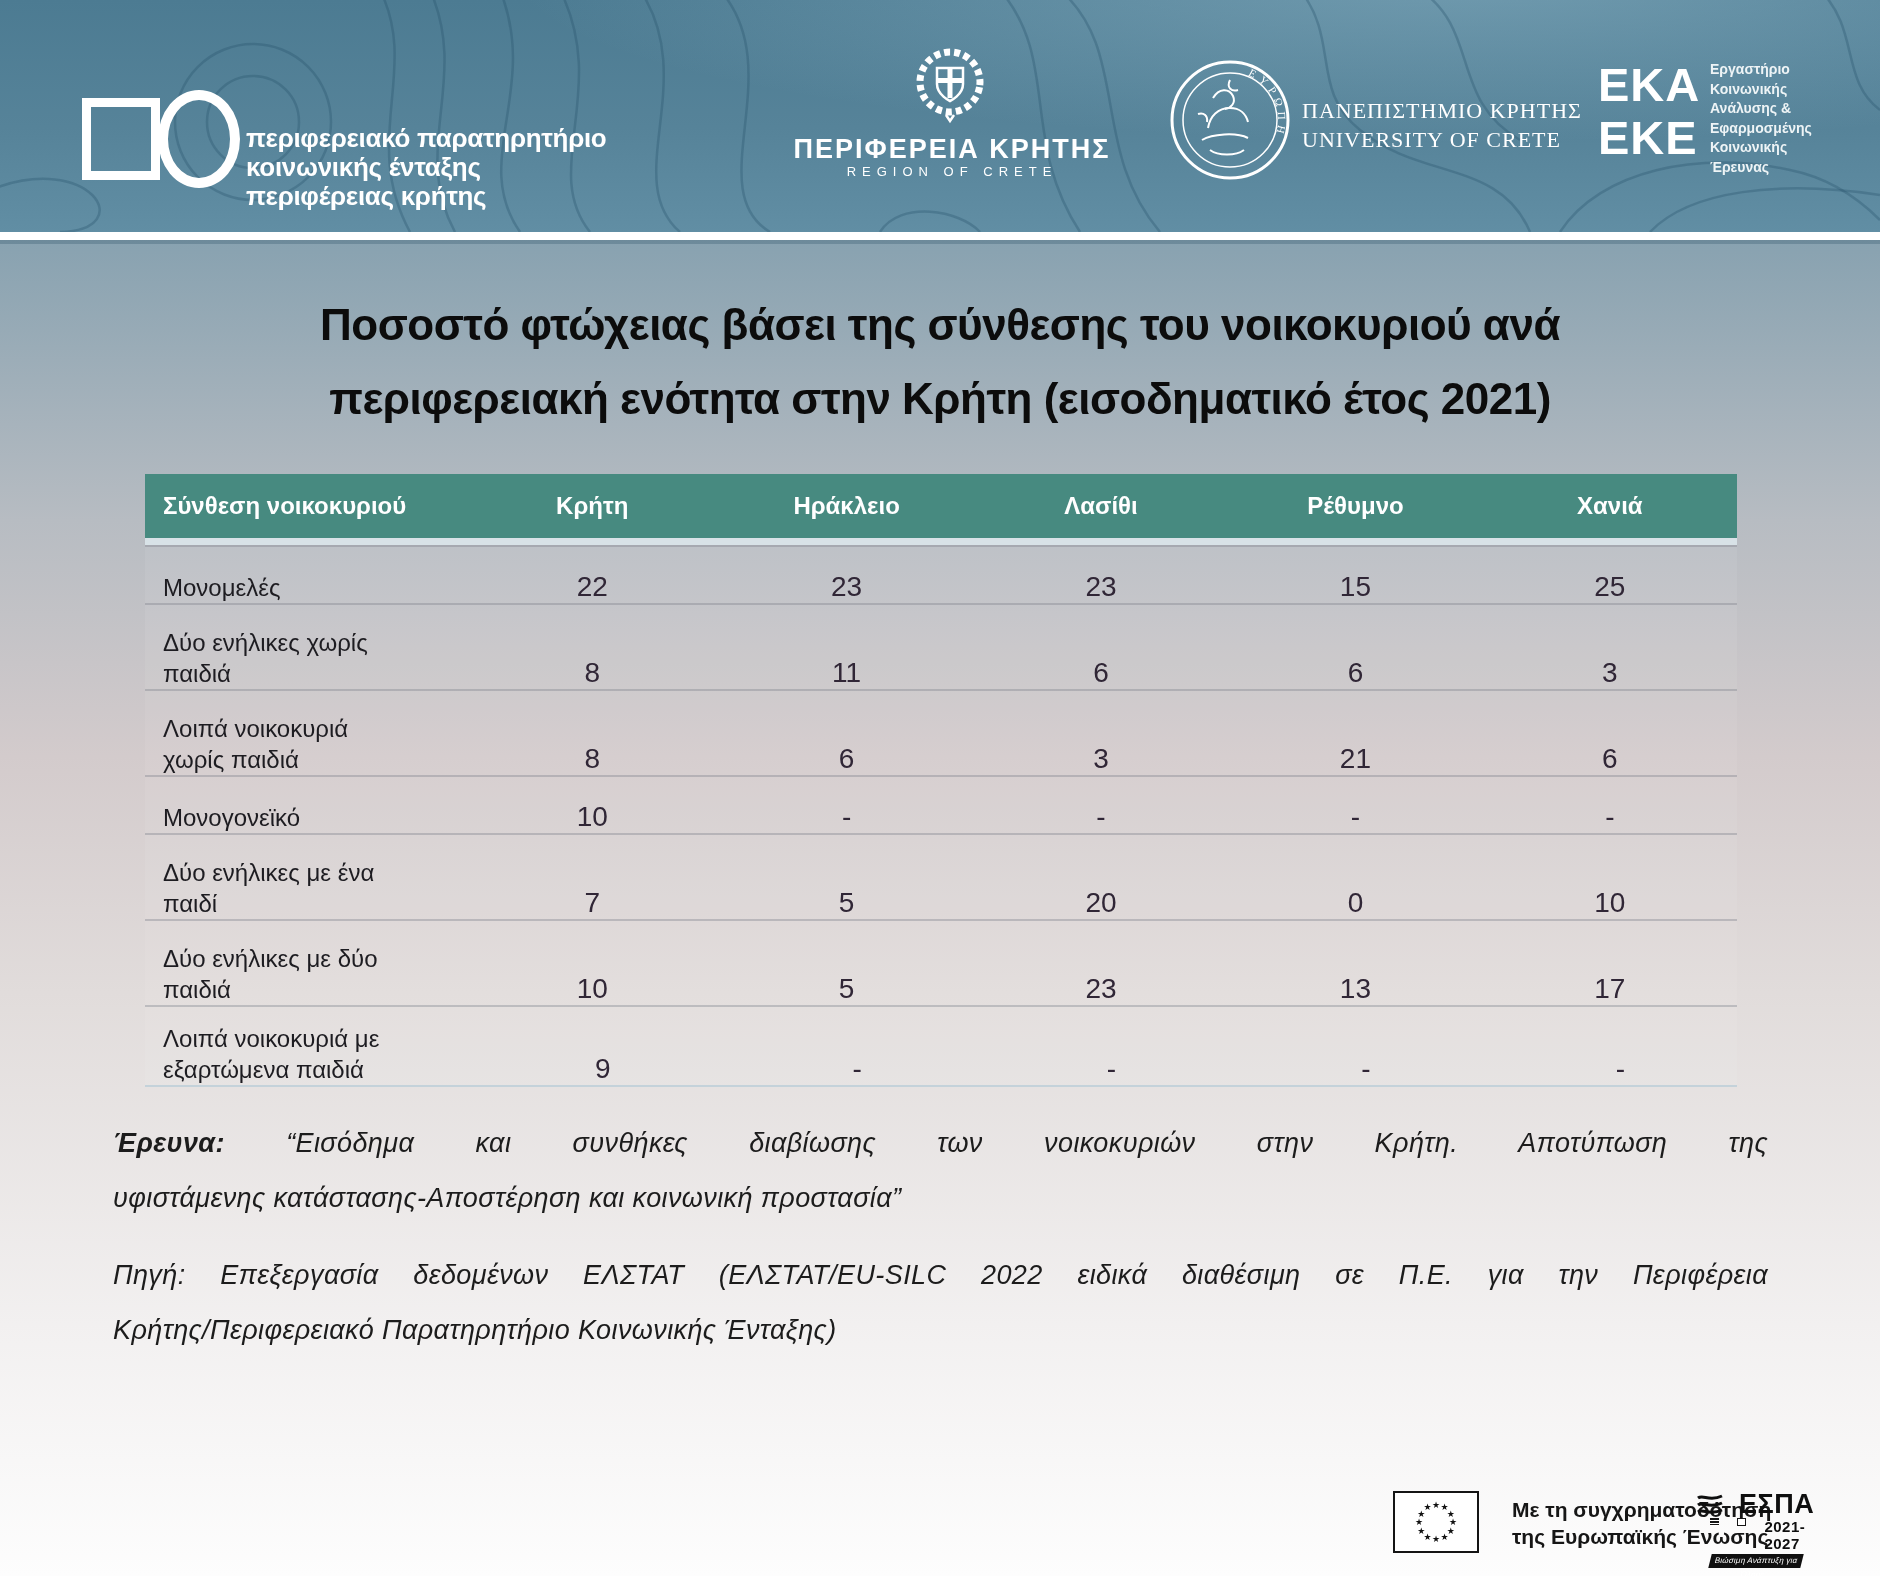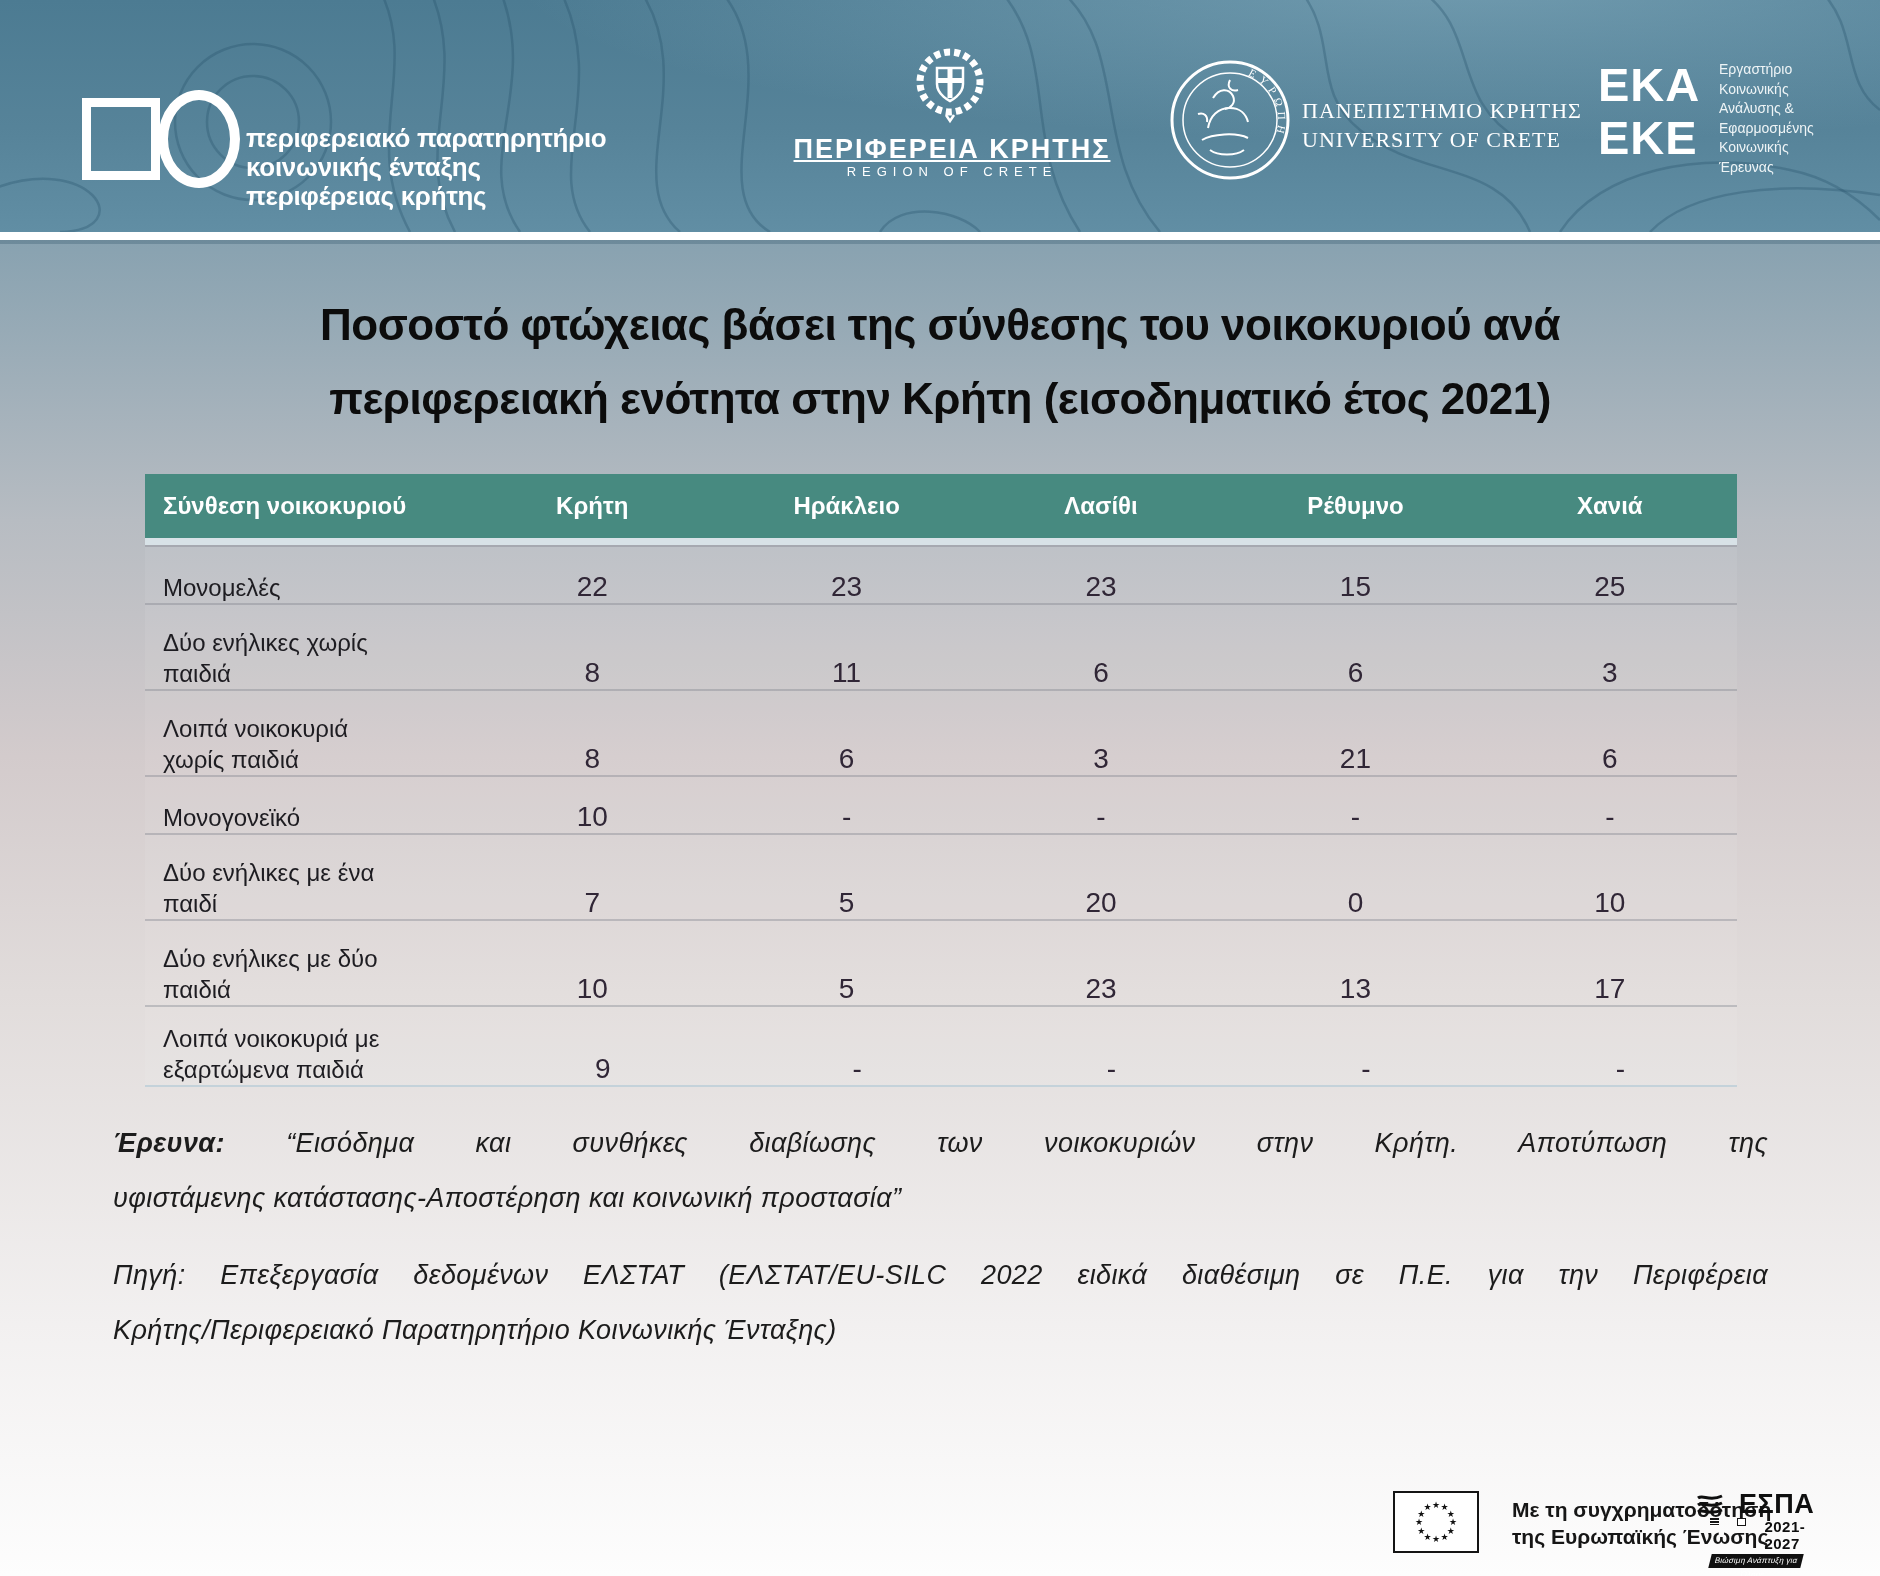--- a/index.html
+++ b/index.html
@@ -21,30 +21,30 @@
   .divider{position:absolute;left:0;top:232px;width:1880px;height:8px;background:#ffffff;}
   .body-edge{position:absolute;left:0;top:240px;width:1880px;height:4px;background:rgba(60,95,115,.35);}
 
   
   .obs-square{position:absolute;left:82px;top:98px;width:60px;height:64px;border:9px solid #fff;}
   .obs-ellipse{position:absolute;left:158px;top:90px;width:62px;height:78px;border:10px solid #fff;border-radius:50%;}
   .obs-text{position:absolute;left:246px;top:88px;color:#fff;font-weight:bold;font-size:26px;line-height:29px;letter-spacing:-0.3px;margin-top:36px;}
 
   
   .region-emblem{position:absolute;left:913px;top:44px;width:74px;height:80px;}
-  .region-gr{position:absolute;left:790px;top:134px;width:324px;text-align:center;color:#fff;font-weight:bold;font-size:27px;letter-spacing:2px;text-decoration:underline;}
+  .region-gr{position:absolute;left:790px;top:134px;width:324px;text-align:center;color:#fff;font-weight:bold;font-size:27px;letter-spacing:2px;}
   .region-en{position:absolute;left:790px;top:164px;width:324px;text-align:center;color:#fff;font-size:13px;letter-spacing:6px;}
 
   
   .uni-seal{position:absolute;left:1168px;top:58px;width:124px;height:124px;}
   .uni-text{position:absolute;left:1302px;top:96px;color:#fff;font-family:"Liberation Serif",serif;font-size:22px;line-height:29px;letter-spacing:1px;}
 
   
   .eka-acronym{position:absolute;left:1598px;top:58px;color:#fff;font-weight:bold;font-size:47px;line-height:53px;letter-spacing:1px;}
-  .eka-sub{position:absolute;left:1710px;top:60px;color:#eef4f6;font-size:14px;line-height:19.5px;font-weight:400;margin-left:9px;}
+  .eka-sub{position:absolute;left:1710px;top:60px;color:#eef4f6;font-size:14px;line-height:19.5px;font-weight:700;}
 
   
   .title{position:absolute;left:0;top:288px;width:1880px;text-align:center;color:#0c0c0c;font-weight:bold;font-size:44px;line-height:74px;letter-spacing:-0.5px;}
 
   
   .ptable{position:absolute;left:145px;top:474px;width:1592px;}
   .t-header{display:flex;align-items:center;height:64px;background:#478a80;color:#fff;font-size:24px;font-weight:600;}
   .t-strip{height:7px;background:#d8e2e7;}
   .t-row{display:flex;align-items:flex-end;background:rgba(255,255,255,.07);border-top:2px solid rgba(125,130,140,.38);}
   .t-row:first-of-type{border-top:none;}

